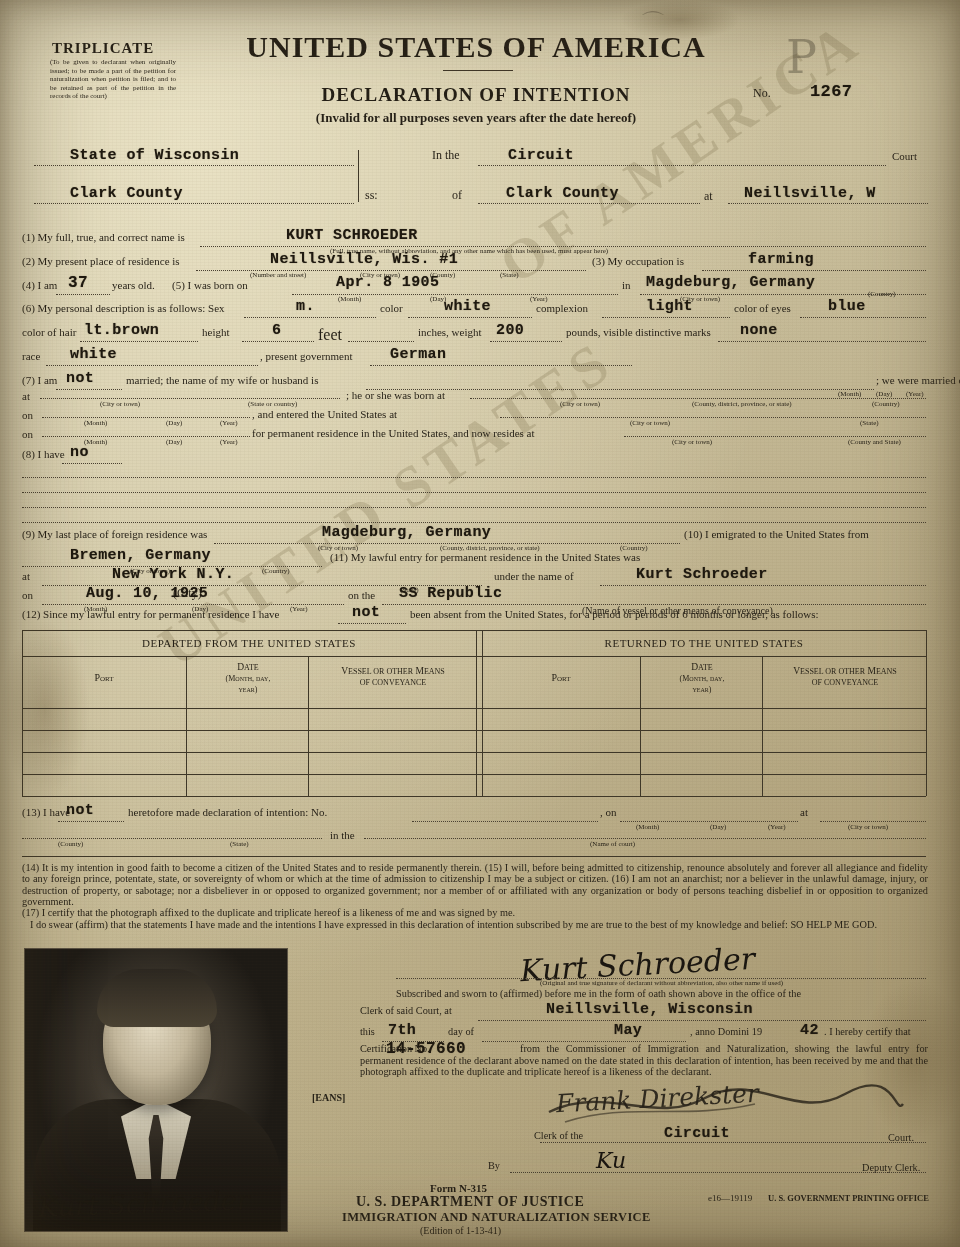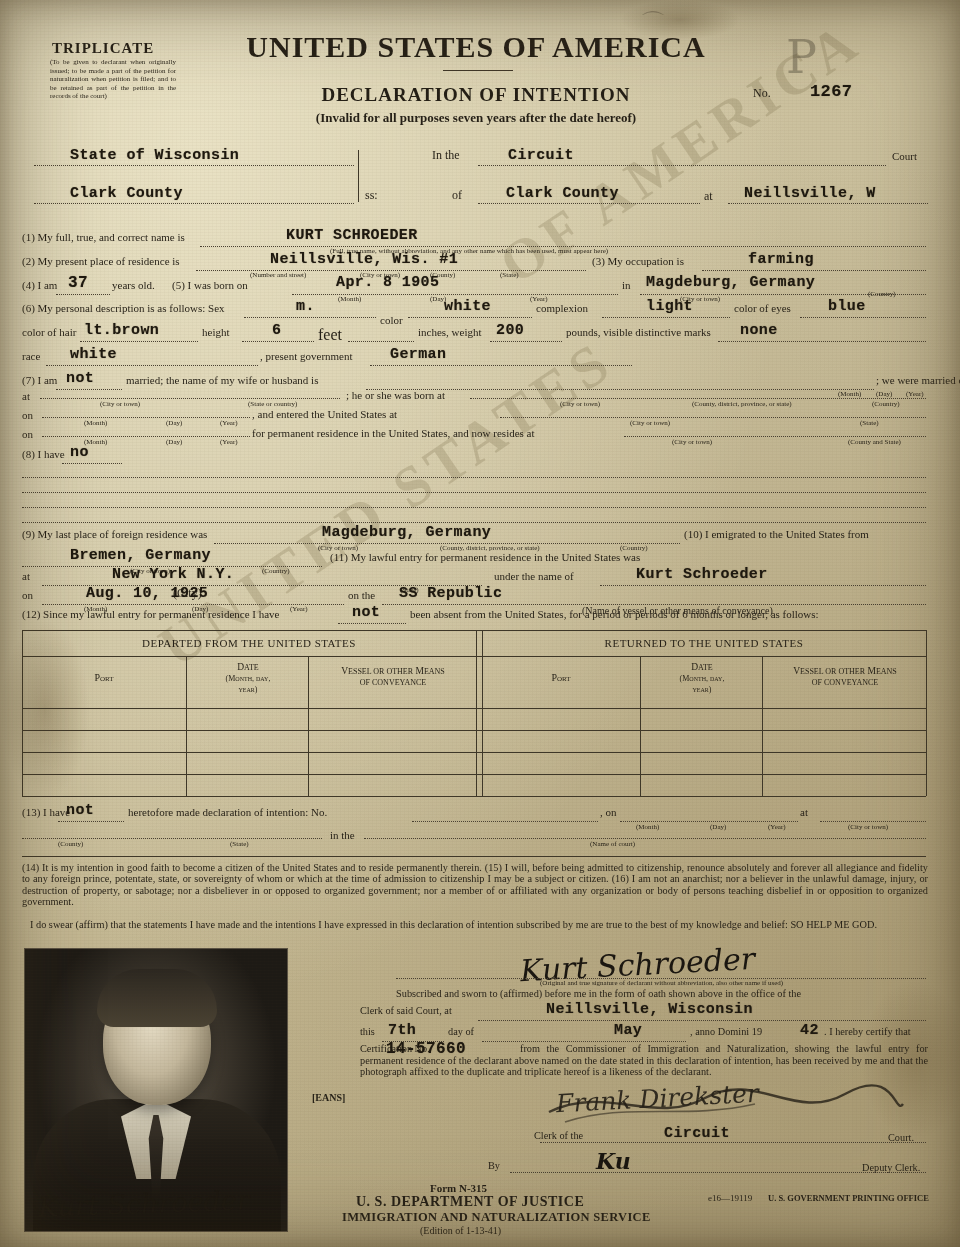--- a/index.html
+++ b/index.html
@@ -260,21 +260,21 @@
     <div class="t xxs" style="left:530px;top:295px;font-size:7px;">(Year)</div>
     <div class="t sm" style="left:622px;top:279px;font-size:11px;">in</div>
     <div class="dots" style="left:640px;top:294px;width:286px;"></div>
     <div class="tw" style="left:646px;top:274px;font-size:15px;">Magdeburg, Germany</div>
     <div class="t xxs" style="left:680px;top:295px;font-size:7px;">(City or town)</div>
     <div class="t xxs" style="left:868px;top:290px;font-size:7px;">(Country)</div>
 
     <div class="t sm" style="left:22px;top:302px;font-size:11px;">(6) My personal description is as follows: Sex</div>
     <div class="dots" style="left:244px;top:317px;width:132px;"></div>
     <div class="tw" style="left:296px;top:298px;font-size:15px;">m.</div>
-    <div class="t sm" style="left:380px;top:314px;font-size:11px;">color</div>
+    <div class="t sm" style="left:380px;top:302px;font-size:11px;">color</div>
     <div class="dots" style="left:408px;top:317px;width:124px;"></div>
     <div class="tw" style="left:444px;top:298px;font-size:15px;">white</div>
     <div class="t sm" style="left:536px;top:302px;font-size:11px;">complexion</div>
     <div class="dots" style="left:602px;top:317px;width:128px;"></div>
     <div class="tw" style="left:646px;top:298px;font-size:15px;">light</div>
     <div class="t sm" style="left:734px;top:302px;font-size:11px;">color of eyes</div>
     <div class="dots" style="left:800px;top:317px;width:126px;"></div>
     <div class="tw" style="left:828px;top:298px;font-size:15px;">blue</div>
 
     <div class="t sm" style="left:22px;top:326px;font-size:11px;">color of hair</div>
@@ -444,20 +444,21 @@
     <div class="dots" style="left:22px;top:838px;width:300px;"></div>
     <div class="t xxs" style="left:58px;top:840px;font-size:7px;">(County)</div>
     <div class="t xxs" style="left:230px;top:840px;font-size:7px;">(State)</div>
     <div class="t sm" style="left:330px;top:829px;font-size:11px;">in the</div>
     <div class="dots" style="left:364px;top:838px;width:562px;"></div>
     <div class="t xxs" style="left:590px;top:840px;font-size:7px;">(Name of court)</div>
 
     <div class="rule" style="left:22px;top:856px;width:904px;"></div>
 
     <div class="t" style="left:22px;top:862px;width:906px;white-space:normal;font-size:10.3px;line-height:11.4px;text-align:justify;">(14) It is my intention in good faith to become a citizen of the United States and to reside permanently therein.   (15) I will, before being admitted to citizenship, renounce absolutely and forever all allegiance and fidelity to any foreign prince, potentate, state, or sovereignty of whom or which at the time of admission to citizenship I may be a subject or citizen.   (16) I am not an anarchist; nor a believer in the unlawful damage, injury, or destruction of property, or sabotage; nor a disbeliever in or opposed to organized government; nor a member of or affiliated with any organization or body of persons teaching disbelief in or opposition to organized government.</div>
+    <div class="t" style="left:22px;top:907px;width:906px;white-space:normal;font-size:10.3px;line-height:11.4px;">(17) I certify that the photograph affixed to the duplicate and triplicate hereof is a likeness of me and was signed by me.</div>
     <div class="t" style="left:30px;top:919px;width:900px;white-space:normal;font-size:10.3px;line-height:11.4px;">I do swear (affirm) that the statements I have made and the intentions I have expressed in this declaration of intention subscribed by me are true to the best of my knowledge and belief:  SO HELP ME GOD.</div>
 
     <div class="photo">
       <div class="photo-inner"></div>
       <div class="torso"></div>
       <div class="shirt"></div>
       <div class="tie"></div>
       <div class="head"></div>
       <div class="hair"></div>
     </div>
@@ -494,21 +495,21 @@
       <path d="M20 40 C 80 20, 140 38, 210 22" stroke="#241f16" stroke-width="1.6" fill="none" opacity=".55"></path>
     </svg>
 
     <div class="dots" style="left:540px;top:1142px;width:386px;"></div>
     <div class="t" style="left:534px;top:1130px;font-size:10.3px;">Clerk of the</div>
     <div class="tw" style="left:664px;top:1125px;font-size:15px;">Circuit</div>
     <div class="t" style="left:888px;top:1132px;font-size:10.3px;text-align:right;">Court.</div>
 
     <div class="t" style="left:488px;top:1160px;font-size:10.3px;">By</div>
     <div class="dots" style="left:510px;top:1172px;width:416px;"></div>
-    <div class="sig" style="left:596px;top:1148px;font-size:22px;font-weight:bold;">Ku</div>
+    <div class="sig" style="left:596px;top:1148px;font-size:22px;">Ku</div>
     <div class="t" style="left:862px;top:1162px;font-size:10.3px;">Deputy Clerk.</div>
 
     <div class="t b" style="left:430px;top:1182px;font-size:11px;">Form N-315</div>
     <div class="t b" style="left:356px;top:1194px;font-size:14px;letter-spacing:.5px;">U. S. DEPARTMENT OF JUSTICE</div>
     <div class="t b" style="left:342px;top:1210px;font-size:12.5px;letter-spacing:.3px;">IMMIGRATION AND NATURALIZATION SERVICE</div>
     <div class="t" style="left:420px;top:1225px;font-size:10px;">(Edition of 1-13-41)</div>
     <div class="t" style="left:708px;top:1193px;font-size:9px;">e16—19119</div>
     <div class="t b" style="left:768px;top:1193px;font-size:8.5px;">U. S. GOVERNMENT PRINTING OFFICE</div>
 
     <div class="pen-mark" style="left:786px;top:30px;font-size:46px;opacity:.5;">P</div>

